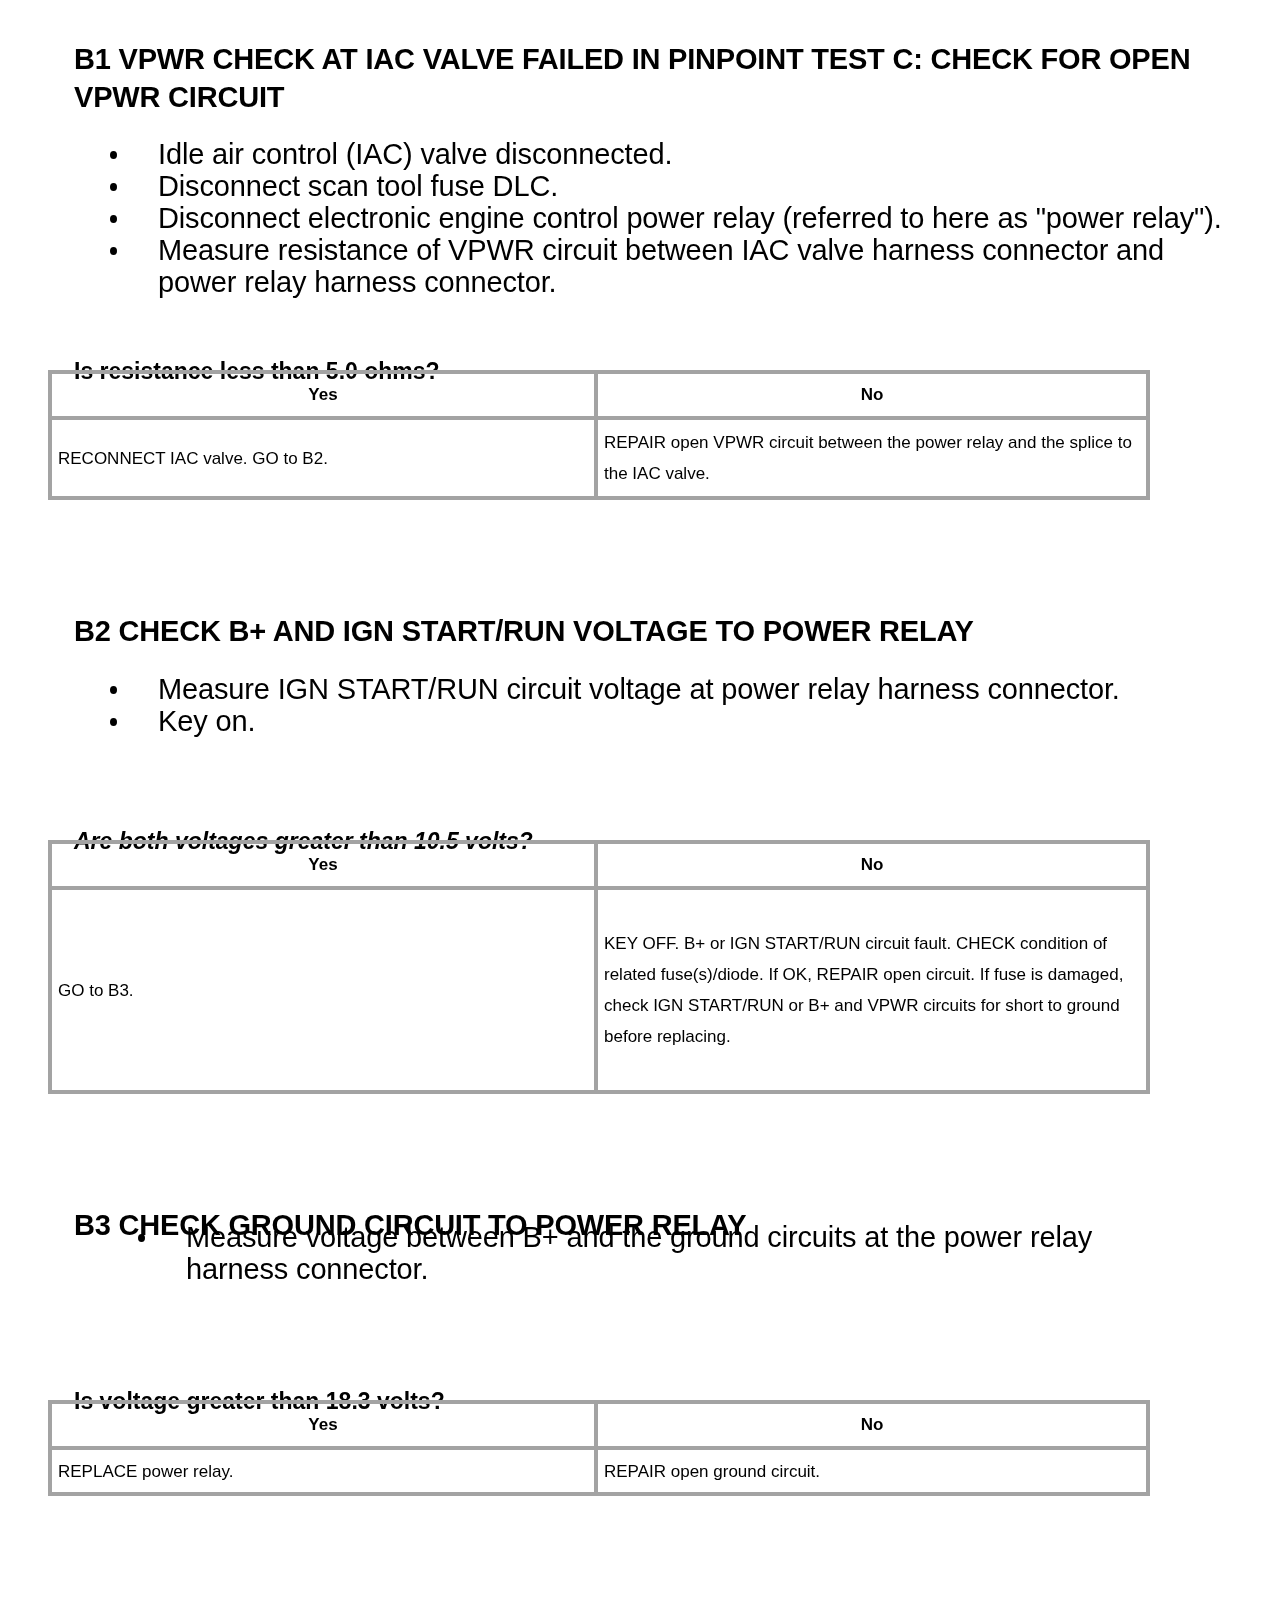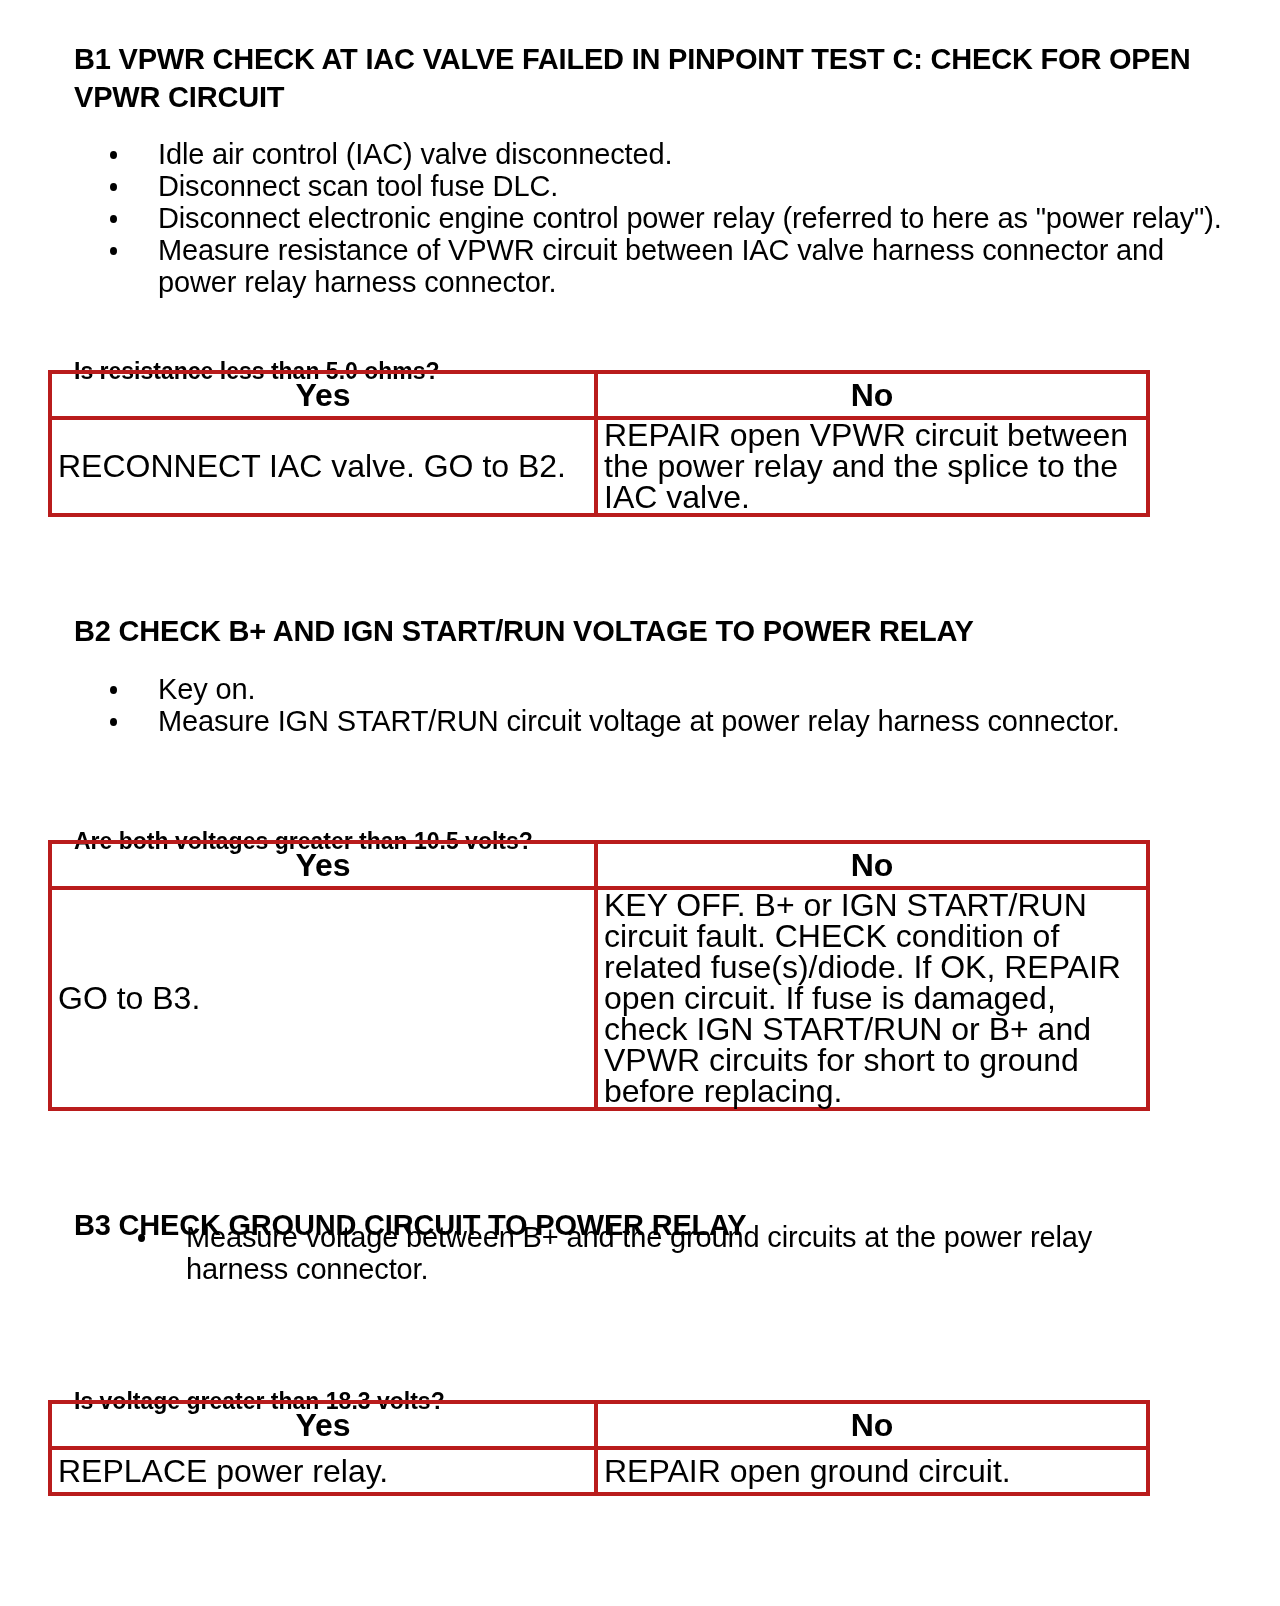--- a/index.html
+++ b/index.html
@@ -54,23 +54,23 @@
       margin: 16px;
     }
     table.qt {
       position: absolute;
       left: 48px;
       width: 1098px;
       border-collapse: collapse;
       table-layout: fixed;
     }
     table.qt th, table.qt td {
-      border: 4px solid #b91c1c;
+      border: 4px solid #a3a3a3;
       padding: 0 6px;
-      font-size: 32px;
+      font-size: 17px;
       vertical-align: middle;
     }
     table.qt th {
       font-weight: bold;
       text-align: center;
       height: 42px;
     }
     table.qt td {
       text-align: left;
       line-height: 31px;
@@ -105,25 +105,25 @@
   <tr style="height:80px;">
     <td>RECONNECT IAC valve. GO to B2.</td>
     <td>REPAIR open VPWR circuit between the power relay and the splice to the IAC valve.</td>
   </tr>
 </tbody>
   </table>
 
 <h1 class="h1" style="top:596px;">B2 CHECK B+ AND IGN START/RUN VOLTAGE TO POWER RELAY</h1>
 
 <ul class="bullets" style="top:673px;">
+  <li><span class="dot"></span><span>Measure IGN START/RUN circuit voltage at power relay harness connector.</span></li>
   <li><span class="dot"></span><span>Key on.</span></li>
-  <li><span class="dot"></span><span>Measure IGN START/RUN circuit voltage at power relay harness connector.</span></li>
 </ul>
 
-<p class="question" style="top:811px;">Are both voltages greater than 10.5 volts?</p>
+<p class="question" style="top:811px;font-style:italic;">Are both voltages greater than 10.5 volts?</p>
 
 <table class="qt" style="top:840px;">
   <colgroup>
       <col class="c1">
       <col class="c2">
     </colgroup>
   <tbody>
       <tr>
     <th>Yes</th>
     <th>No</th>

